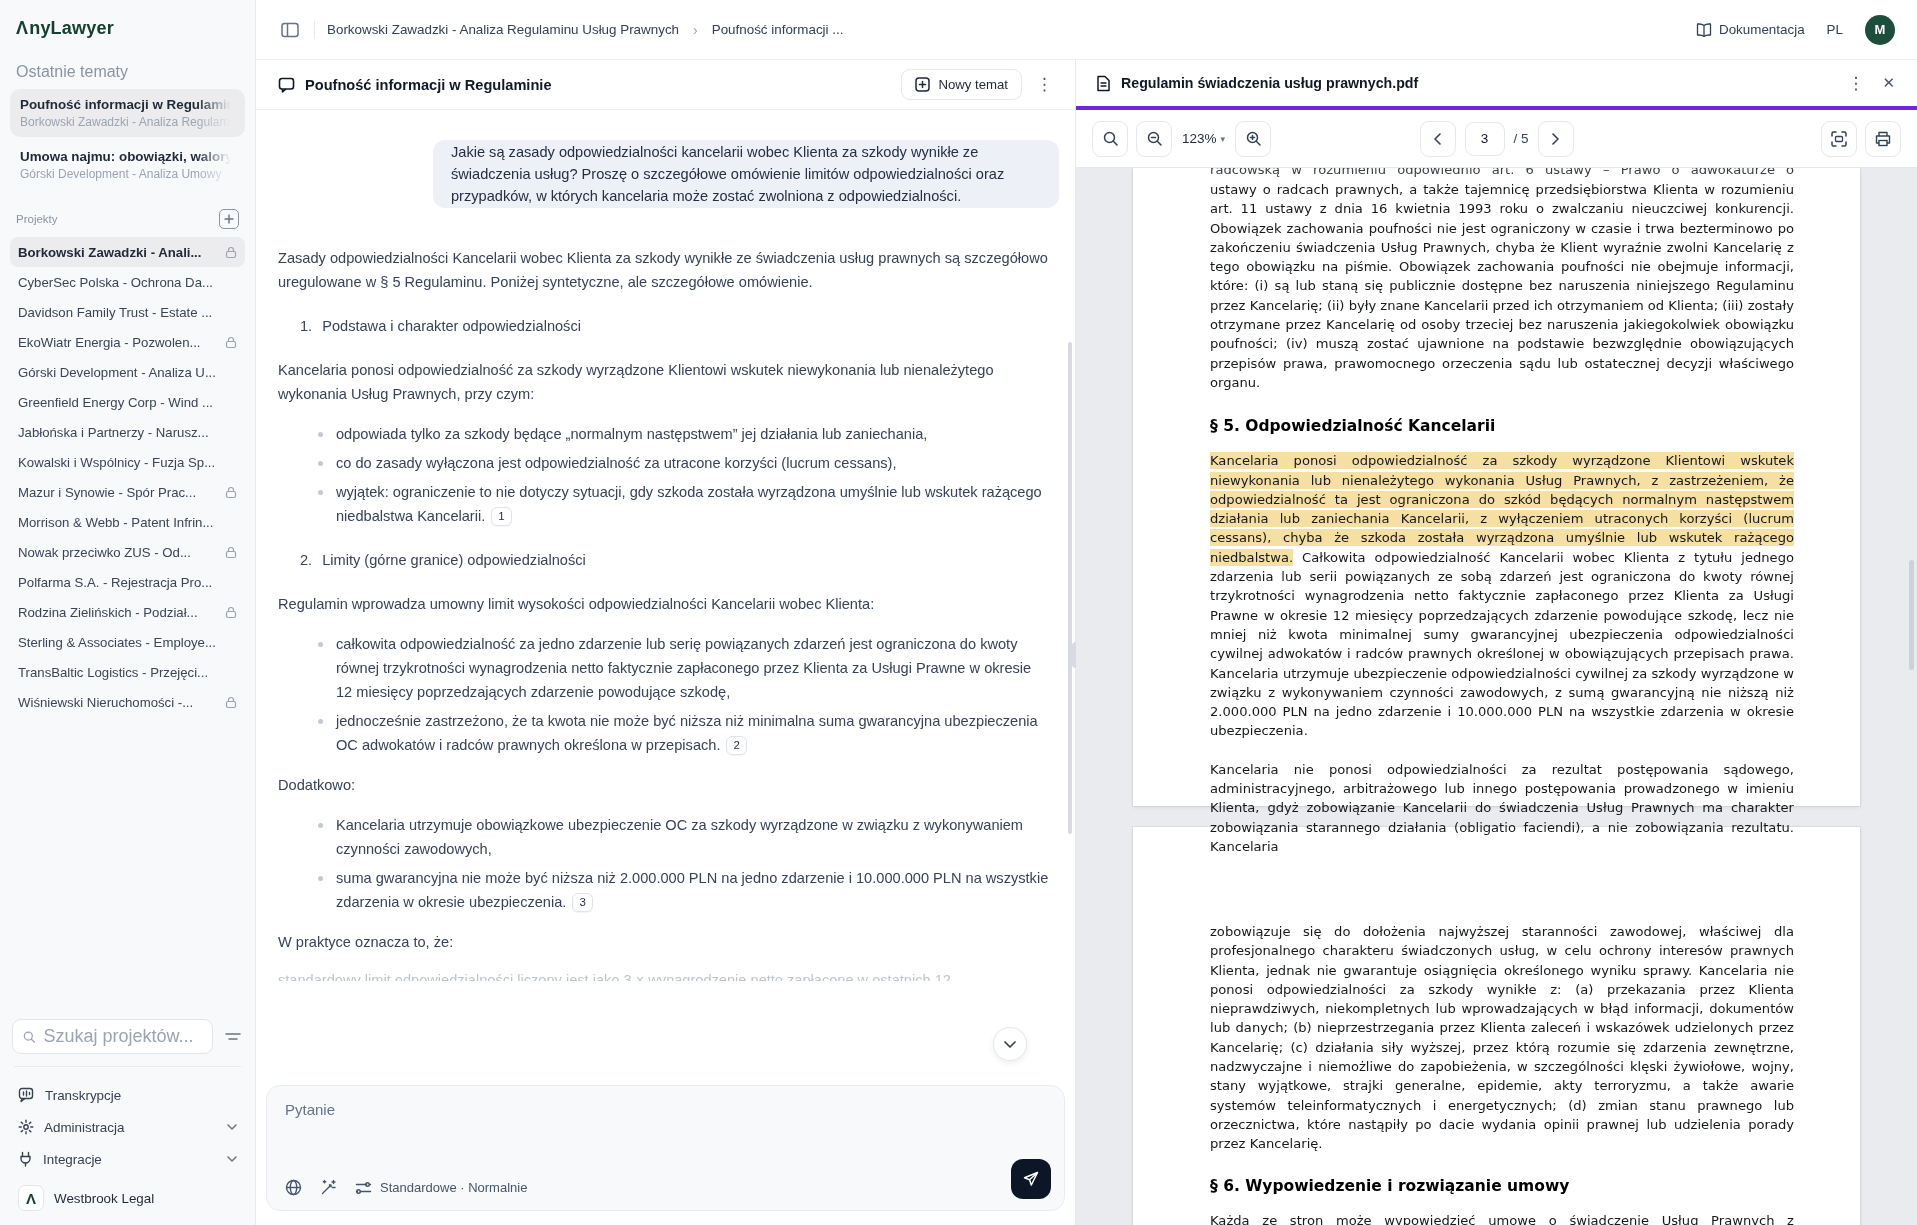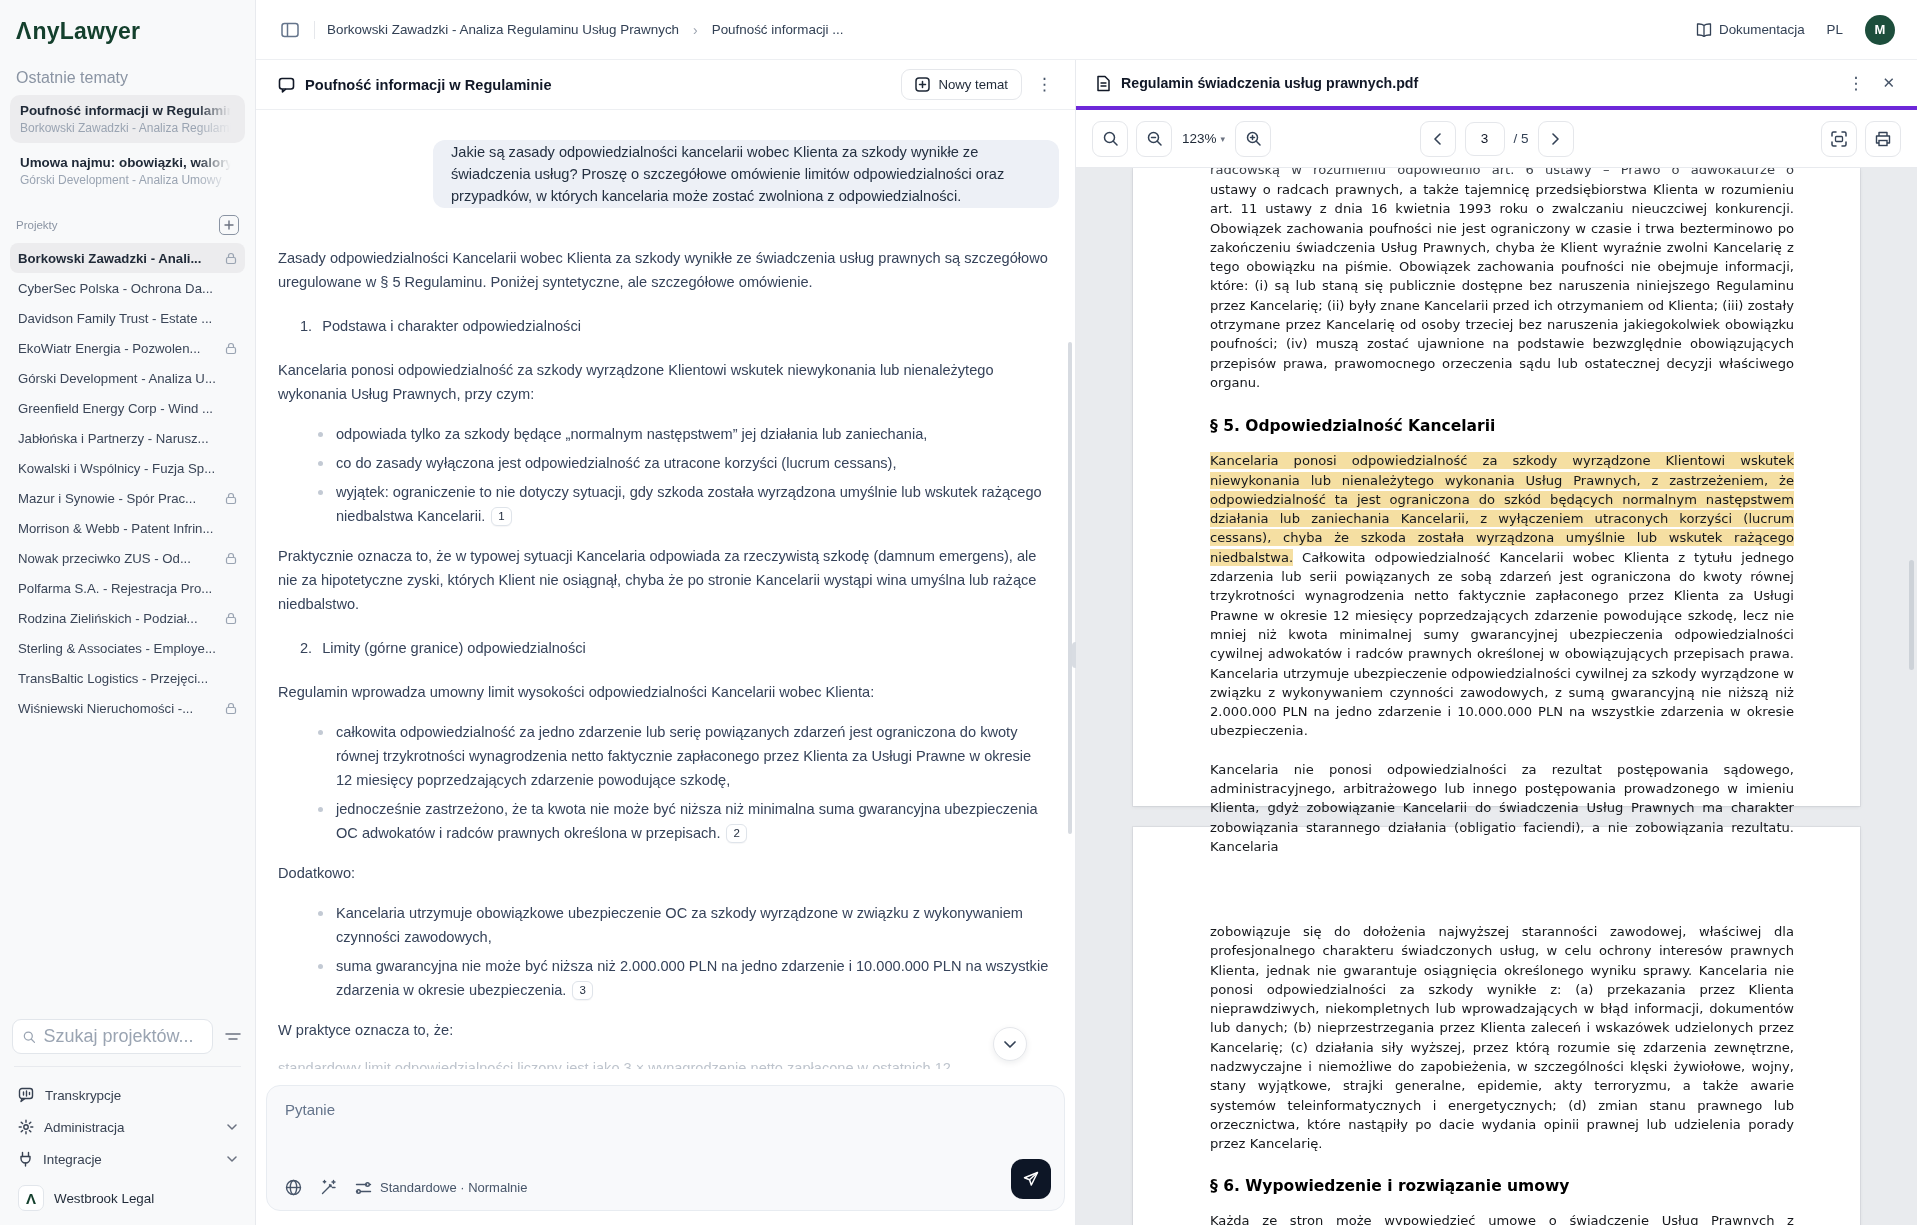--- a/index.html
+++ b/index.html
@@ -3,21 +3,21 @@
 <meta charset="utf-8">
 <style>
   * { box-sizing: border-box; margin: 0; padding: 0; }
   html,body { width:1917px; height:1225px; overflow:hidden; background:#fff;
     font-family:"Liberation Sans", sans-serif; color:#1e293b; }
   .app { width:1917px; height:1225px; display:flex; }
 
   
   .sidebar { width:256px; min-width:256px; background:#f8f9fa; border-right:1px solid #e8eaee;
     display:flex; flex-direction:column; }
-  .logo { padding:18px 16px 10px; font-size:23px; font-weight:800; color:#14402d; letter-spacing:.2px; }
+  .logo { padding:18px 16px 10px; font-size:18px; font-weight:800; color:#14402d; letter-spacing:.2px; }
   .logo .mark { margin-right:1px; }
   .section-label { padding:14px 16px 8px; font-size:16px; color:#8a94a3; }
   .recent-list { padding:0 10px; }
   .recent-item { padding:8px 10px; border-radius:10px; cursor:pointer; margin-bottom:4px; }
   .recent-item.active { background:#ececee; }
   .recent-title { font-size:13.4px; font-weight:600; color:#1f2937; white-space:nowrap; overflow:hidden;
     -webkit-mask-image:linear-gradient(90deg,#000 82%,transparent 98%);
             mask-image:linear-gradient(90deg,#000 82%,transparent 98%); }
   .recent-sub { font-size:12px; color:#9aa4b2; margin-top:3px; white-space:nowrap; overflow:hidden;
     -webkit-mask-image:linear-gradient(90deg,#000 82%,transparent 98%);
@@ -420,21 +420,20 @@
                   <span class="dot"></span>
                   <span><span>co do zasady wyłączona jest odpowiedzialność za utracone korzyści (lucrum cessans),</span></span>
                 </li>
 
                 <li>
                   <span class="dot"></span>
                   <span><span>wyjątek: ograniczenie to nie dotyczy sytuacji, gdy szkoda została wyrządzona umyślnie lub wskutek rażącego niedbalstwa Kancelarii.</span><span class="cite">1</span></span>
                 </li>
               </ul>
 
-            <p>Praktycznie oznacza to, że w typowej sytuacji Kancelaria odpowiada za rzeczywistą szkodę (damnum emergens), ale nie za hipotetyczne zyski, których Klient nie osiągnął, chyba że po stronie Kancelarii wystąpi wina umyślna lub rażące niedbalstwo.</p>
 
             <div class="num-row">
               <span>2.</span>
               <span>Limity (górne granice) odpowiedzialności</span>
             </div>
 
             <p>Regulamin wprowadza umowny limit wysokości odpowiedzialności Kancelarii wobec Klienta:</p>
 
             <ul class="ul">
 

